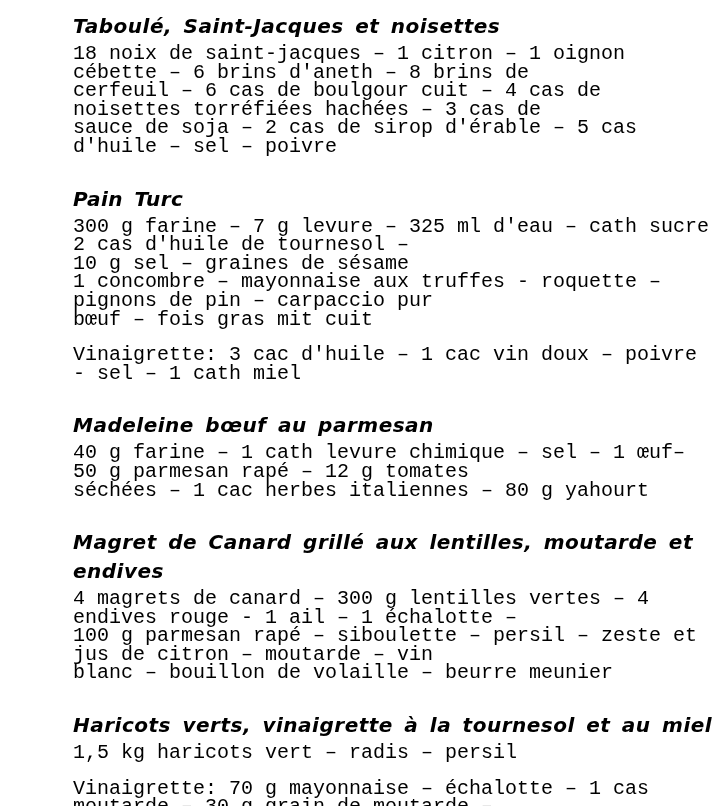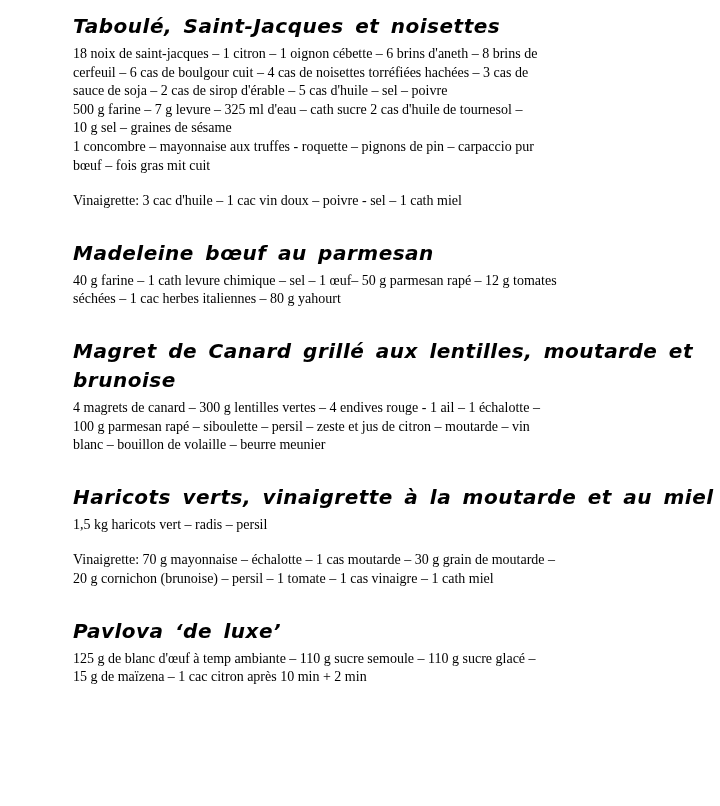--- a/index.html
+++ b/index.html
@@ -31,22 +31,22 @@
     line-height: 29px;
     letter-spacing: 0.5px;
     word-spacing: 4px;
     margin: 28px 0 4px 0;
     white-space: pre-line;
   }
   section.recipe:first-child h2.recipe-title {
     margin-top: 0;
   }
   p.para {
-    font-family: Liberation Serif, serif;
-    font-size: 14px;
+    font-family: Liberation Mono, monospace;
+    font-size: 20px;
     line-height: 18.6px;
     margin: 0;
     white-space: pre-line;
   }
   p.para + p.para {
     margin-top: 17px;
   }
 </style>
 </head>
 <body>
@@ -54,46 +54,47 @@
 <div class="page">
 
   <section class="recipe">
     <h2 class="recipe-title">Taboulé, Saint-Jacques et noisettes</h2>
     <p class="para">18 noix de saint-jacques – 1 citron – 1 oignon cébette – 6 brins d'aneth – 8 brins de
 cerfeuil – 6 cas de boulgour cuit – 4 cas de noisettes torréfiées hachées – 3 cas de
 sauce de soja – 2 cas de sirop d'érable – 5 cas d'huile – sel – poivre</p>
   </section>
 
   <section class="recipe">
-    <p class="para">500 g farine – 7 g levure – 325 ml d'eau – cath sucre 2 cas d'huile de tournesol –
+    <h2 class="recipe-title">Pain Turc</h2>
+    <p class="para">300 g farine – 7 g levure – 325 ml d'eau – cath sucre 2 cas d'huile de tournesol –
 10 g sel – graines de sésame</p>
   </section>
 
   <section class="recipe">
     <p class="para">1 concombre – mayonnaise aux truffes - roquette – pignons de pin – carpaccio pur
 bœuf – fois gras mit cuit</p>
     <p class="para">Vinaigrette: 3 cac d'huile – 1 cac vin doux – poivre - sel – 1 cath miel</p>
   </section>
 
   <section class="recipe">
     <h2 class="recipe-title">Madeleine bœuf au parmesan</h2>
     <p class="para">40 g farine – 1 cath levure chimique – sel – 1 œuf– 50 g parmesan rapé – 12 g tomates
 séchées – 1 cac herbes italiennes – 80 g yahourt</p>
   </section>
 
   <section class="recipe">
     <h2 class="recipe-title">Magret de Canard grillé aux lentilles, moutarde et
-brunoise</h2>
+endives</h2>
     <p class="para">4 magrets de canard – 300 g lentilles vertes – 4 endives rouge - 1 ail – 1 échalotte –
 100 g parmesan rapé – siboulette – persil – zeste et jus de citron – moutarde – vin
 blanc – bouillon de volaille – beurre meunier</p>
   </section>
 
   <section class="recipe">
-    <h2 class="recipe-title">Haricots verts, vinaigrette à la moutarde et au miel</h2>
+    <h2 class="recipe-title">Haricots verts, vinaigrette à la tournesol et au miel</h2>
     <p class="para">1,5 kg haricots vert – radis – persil</p>
     <p class="para">Vinaigrette: 70 g mayonnaise – échalotte – 1 cas moutarde – 30 g grain de moutarde –
 20 g cornichon (brunoise) – persil – 1 tomate – 1 cas vinaigre – 1 cath miel</p>
   </section>
 
   <section class="recipe">
     <h2 class="recipe-title">Pavlova ‘de luxe’</h2>
     <p class="para">125 g de blanc d'œuf à temp ambiante – 110 g sucre semoule – 110 g sucre glacé –
 15 g de maïzena – 1 cac citron après 10 min + 2 min</p>
   </section>

